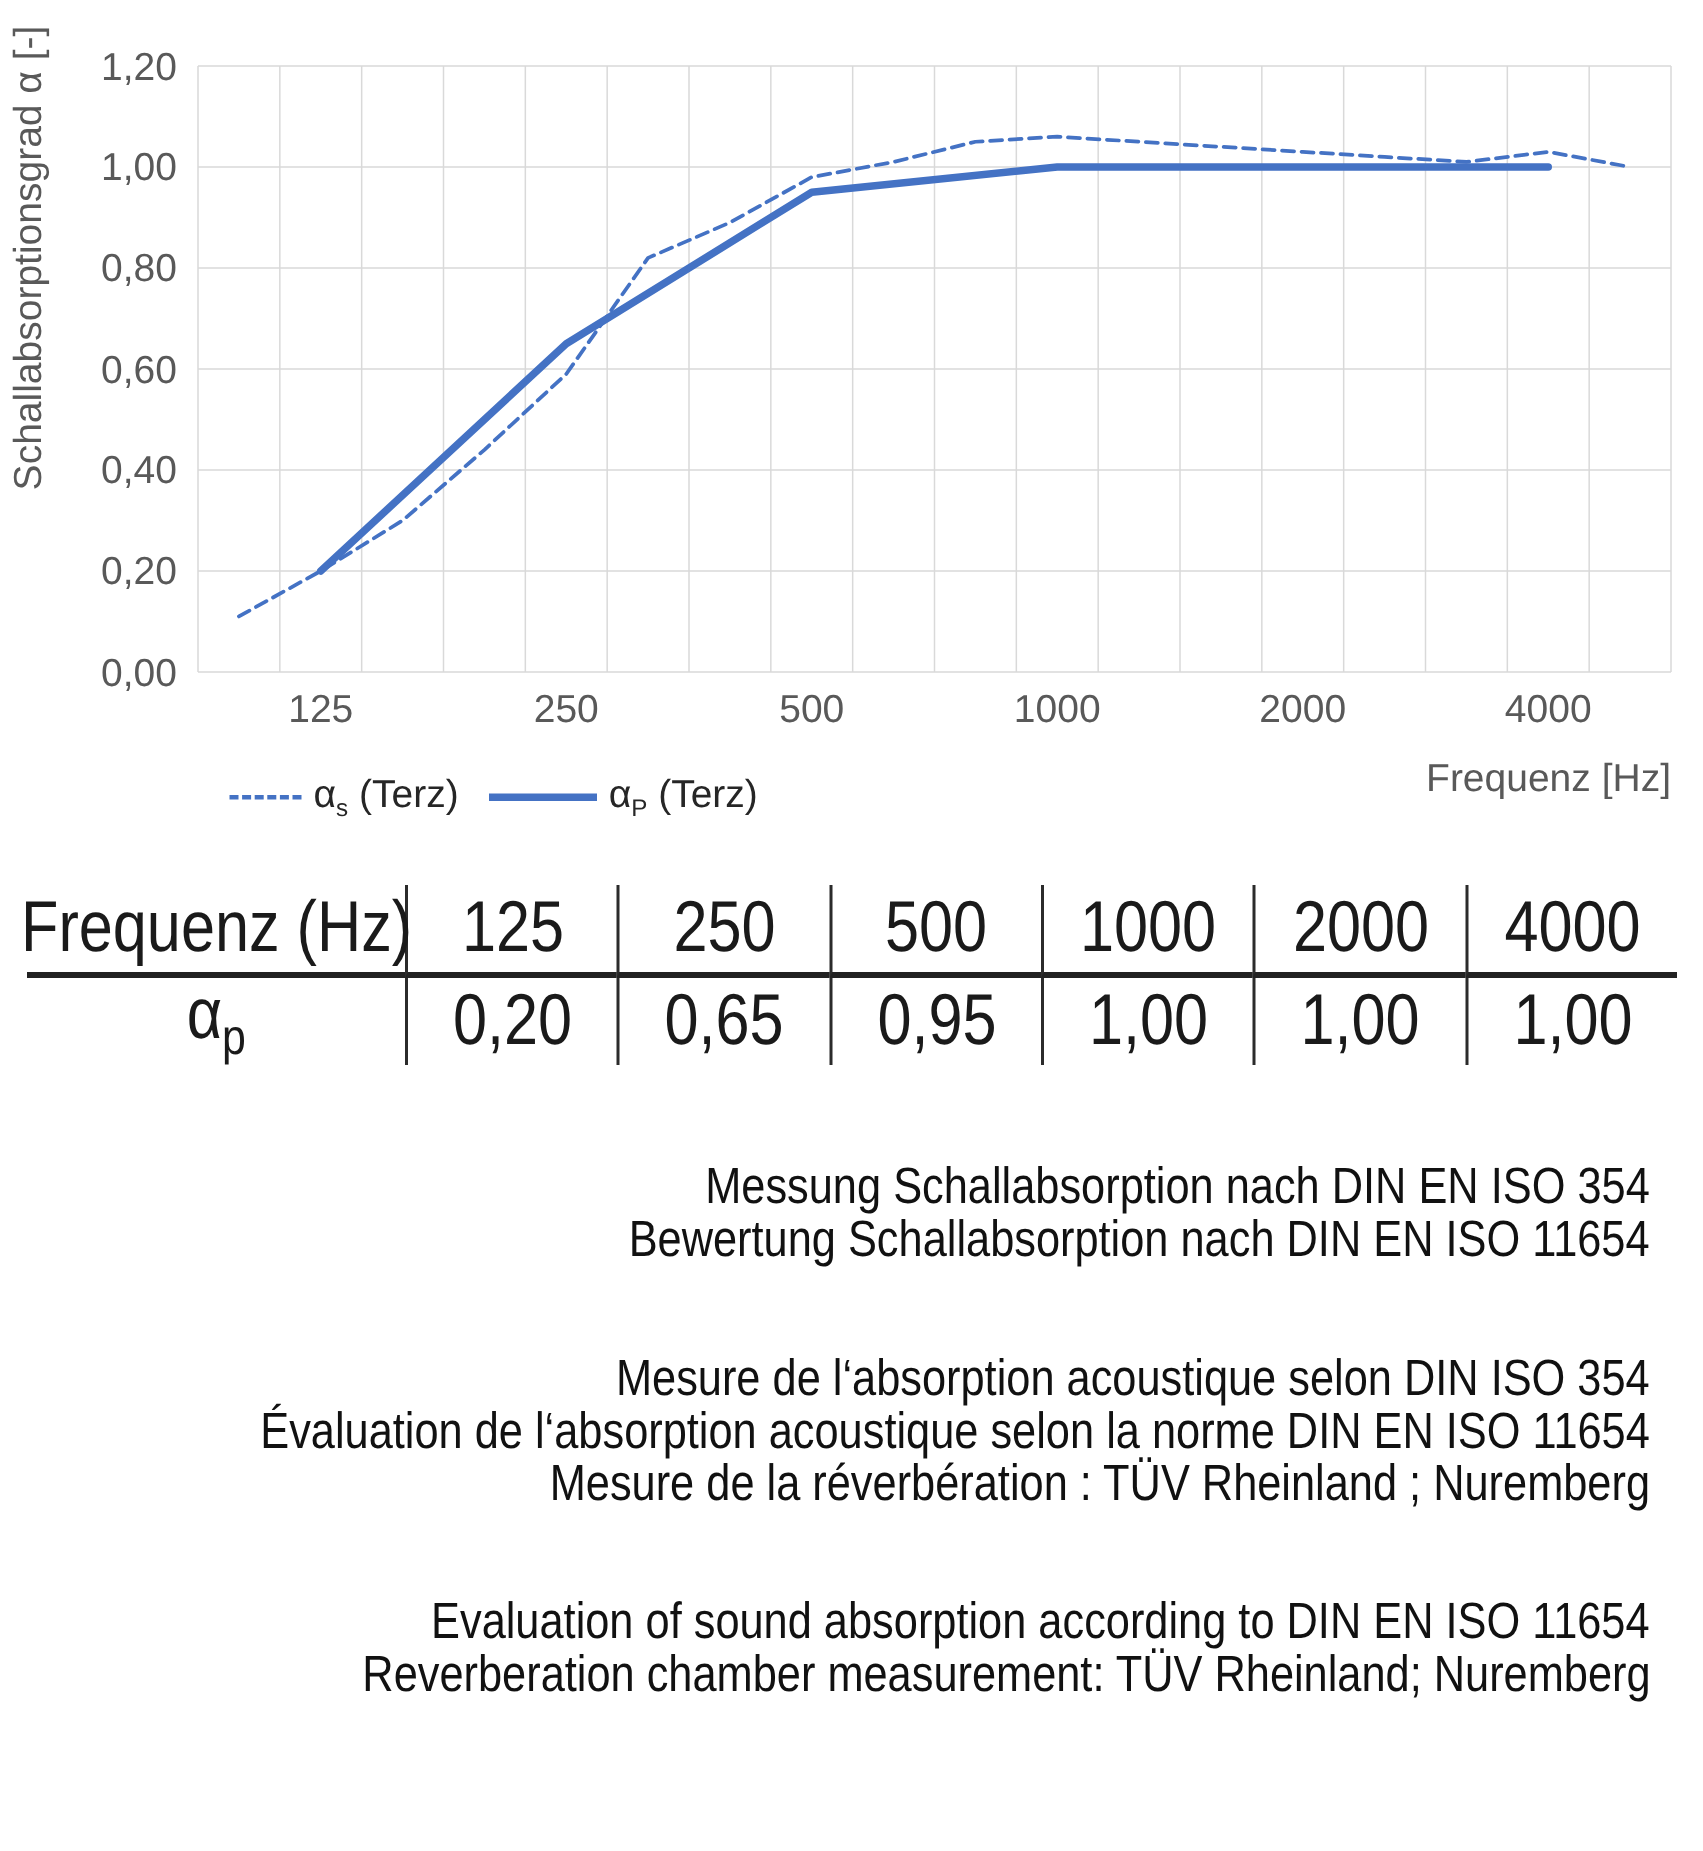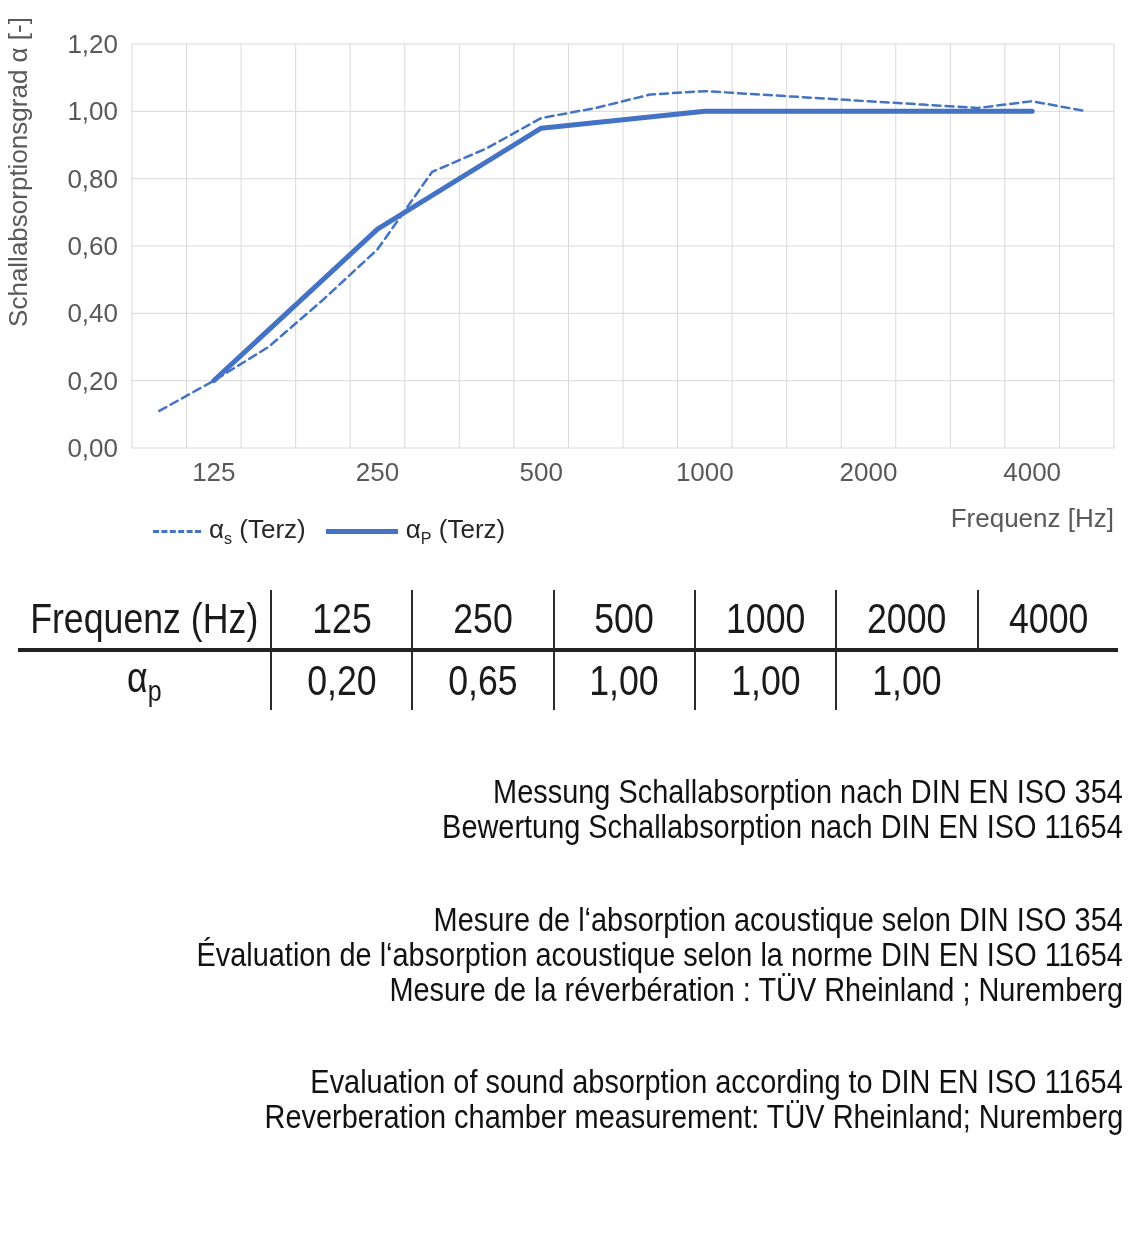--- a/index.html
+++ b/index.html
@@ -17,31 +17,31 @@
   }
   .legend-item{display:flex;align-items:center;gap:8px;}
   .legend-line{display:inline-block;width:50px;}
   .legend-line.dashed{border-top:3px dashed #4472C4;width:48px;}
   .legend-line.solid{height:5px;background:#4472C4;width:72px;}
   .legend sub{font-size:.62em;}
   
   .freq-table{
     margin:30px 17px 0 18px;  
     display:grid;grid-template-columns:252px repeat(6,1fr);
-    font-size:42px;line-height:1;
+    font-size:48px;line-height:1;
   }
   .freq-table .cell{
     display:flex;align-items:center;justify-content:center;height:58px;
   }
   .freq-table .cell.sep{border-left:2px solid #2b2b2b;}
   .freq-table .hrow{border-bottom:4px solid #222;}
   .freq-table .cond{display:inline-block;transform:scaleX(.85);transform-origin:50% 50%;white-space:nowrap;}
   .freq-table sub{font-size:.7em;}
   
-  .notes{padding-right:12px;text-align:right;font-size:34px;line-height:35px;color:#111;}
+  .notes{padding-right:35px;text-align:right;font-size:34px;line-height:35px;color:#111;}
   .notes .line{display:block;}
   .notes .cond{display:inline-block;transform:scaleX(.85);transform-origin:100% 50%;white-space:nowrap;}
   .notes.de{margin-top:64px;}
   .notes.fr{margin-top:58px;text-decoration:underline;}
   .notes.en{margin-top:57px;}
 </style>
 </head>
 <body>
 
 <div class="chart-wrap">
@@ -131,20 +131,23 @@
   <div class="cell">
       <span class="cond"><span>α</span><sub>p</sub></span>
     </div>
   <div class="cell sep">
       <span class="cond">0,20</span>
     </div>
   <div class="cell sep">
       <span class="cond">0,65</span>
     </div>
   <div class="cell sep">
+      <span class="cond">0,95</span>
+    </div>
+  <div class="cell sep">
       <span class="cond">1,00</span>
     </div>
   <div class="cell sep">
       <span class="cond">1,00</span>
     </div>
   <div class="cell sep">
       <span class="cond">1,00</span>
     </div>
 </div>
 

